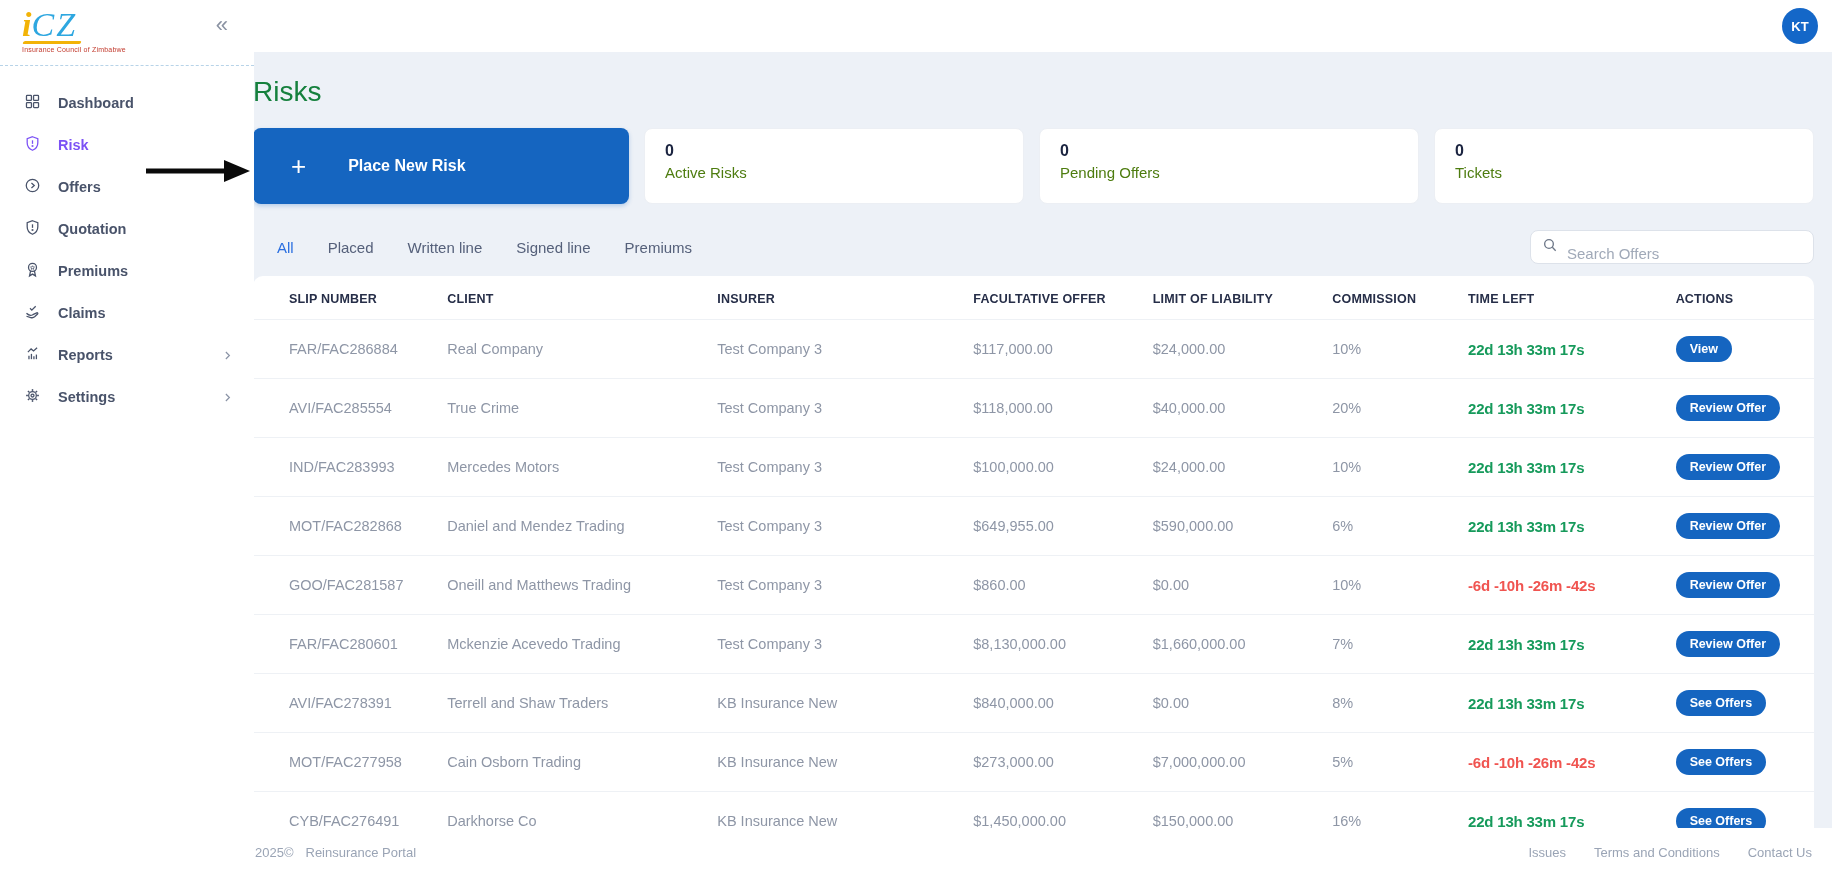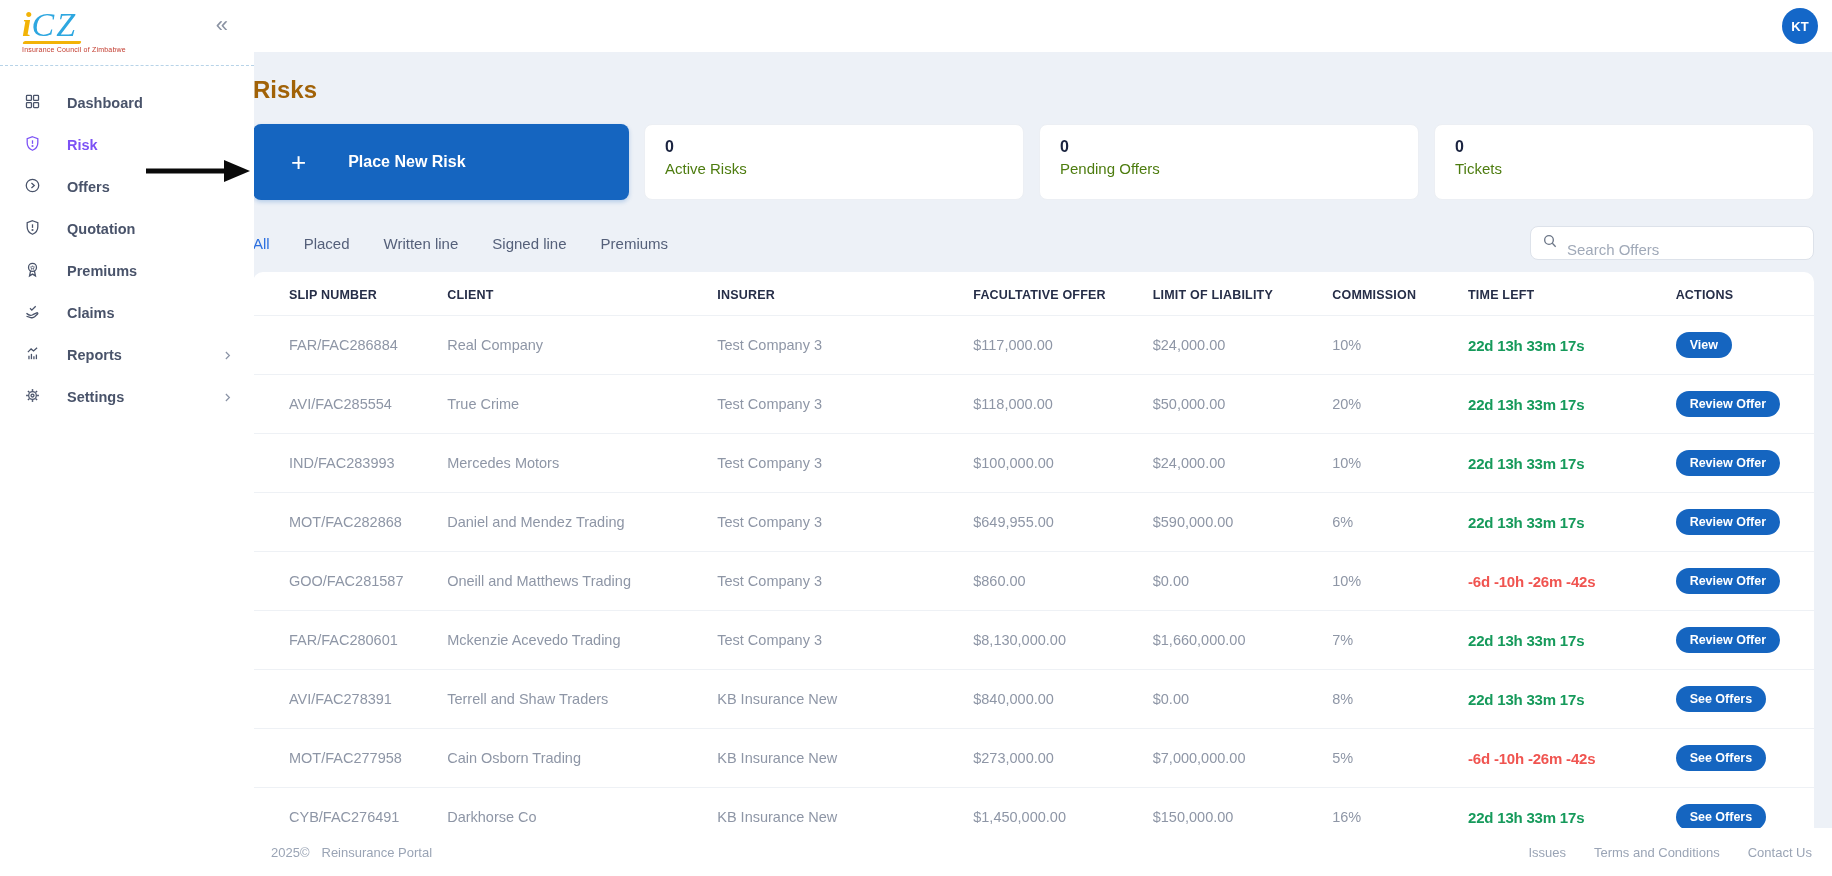--- a/index.html
+++ b/index.html
@@ -11,47 +11,47 @@
   .sidebar { position:absolute; left:0; top:0; bottom:0; width:254px; background:#fff; z-index:5; }
   .sidebar-head { position:relative; height:66px; border-bottom:1px dashed #b7d3e8; }
   .logo { position:absolute; left:22px; top:8px; }
   .logo-text { position:relative; line-height:1; }
   .logo-i  { font-family:"Liberation Serif", serif; font-style:italic; font-weight:bold; font-size:34px; color:#f2b307; }
   .logo-cz { font-family:"Liberation Serif", serif; font-style:italic; font-size:34px; color:#2ea7e0; letter-spacing:2px; }
   .logo-swoosh { position:absolute; left:1px; bottom:-2px; width:58px; height:3px; background:#f2b307; border-radius:2px; transform:skewX(-25deg); }
   .logo-caption { margin-top:4px; font-size:7px; color:#c23b2e; letter-spacing:0.2px; white-space:nowrap; }
   .collapse-btn { position:absolute; right:26px; top:14px; border:none; background:none; font-size:22px; color:#8b93a3; cursor:pointer; line-height:1; }
   .nav { margin-top:16px; }
-  .nav-item { position:relative; display:flex; align-items:center; gap:26px; padding:11px 20px 11px 24px;
+  .nav-item { position:relative; display:flex; align-items:center; gap:17px; padding:11px 20px 11px 24px;
               font-size:14.5px; font-weight:600; color:#49536a; cursor:pointer; }
   .nav-item svg { flex:0 0 auto; }
   .nav-item.active { color:#7c52f5; }
   .nav-chevron { position:absolute; right:20px; color:#8a93a5; display:flex; }
 
   
   .main { position:absolute; left:235px; right:0; top:0; bottom:0; }
   .topbar { position:relative; height:52px; background:#fff; }
   .avatar { position:absolute; right:14px; top:8px; width:36px; height:36px; border-radius:50%;
             background:#1467c8; color:#fff; display:flex; align-items:center; justify-content:center;
             font-size:13px; font-weight:bold; cursor:pointer; }
   .content { position:absolute; top:52px; left:0; right:0; bottom:0; background:#edf1f7;
              border-top-left-radius:10px; padding:24px 18px 0; }
-  .page-title { font-size:24px; font-weight:bold; color:#a16207; }
+  .page-title { font-size:28px; font-weight:normal; color:#15803d; }
 
   .cards-row { display:flex; gap:15px; margin-top:20px; }
   .place-btn { flex:1; height:76px; background:#1565c0; border:none; border-radius:8px; color:#fff;
                display:flex; align-items:center; gap:42px; padding-left:38px; cursor:pointer;
                font-family:inherit; font-size:16px; font-weight:bold; box-shadow:0 2px 4px rgba(21,101,192,.25); }
   .plus-icon { font-size:26px; font-weight:normal; line-height:1; }
   .stat-card { flex:1; background:#fff; border:1px solid #eceff4; border-radius:8px; padding:13px 20px; }
   .stat-value { font-size:16px; font-weight:bold; color:#1b2440; }
   .stat-label { font-size:15px; color:#4d7c0f; margin-top:4px; }
 
   .toolbar { display:flex; align-items:center; margin-top:26px; }
-  .tabs { display:flex; gap:34px; }
+  .tabs { display:flex; gap:34px; margin-left:24px; }
   .tab { font-size:15px; color:#55607a; cursor:pointer; background:none; border:none; font-family:inherit; }
   .tab.active { color:#2b6fe0; }
   .search-box { margin-left:auto; width:284px; height:34px; background:#fff; border:1px solid #dde2ea;
                 border-radius:8px; display:flex; align-items:center; gap:9px; padding:0 11px; }
   .search-box input { flex:1; border:none; outline:none; background:transparent; font-family:inherit;
                       font-size:15px; color:#333;margin-top:13px; }
   .search-box input::placeholder { color:#a0a9b8; }
 
   .table-card { margin-top:12px; background:#fff; border-radius:10px; overflow:hidden; }
   table { width:100%; border-collapse:collapse; table-layout:fixed; }
@@ -59,21 +59,21 @@
        padding:16px 10px 13px; white-space:nowrap; }
   th:first-child, td:first-child { padding-left:36px; }
   td { padding:16px 10px; font-size:14.5px; color:#8e96a6; white-space:nowrap; }
   tbody tr td { border-top:1px solid #eef1f5; }
   .time { font-weight:bold; font-size:15px; letter-spacing:-0.2px; }
   .time.pos { color:#169a5b; }
   .time.neg { color:#f05450; }
   .pill { background:#1565c0; color:#fff; border:none; border-radius:14px; padding:6px 14px;
           font-family:inherit; font-size:12.5px; font-weight:bold; cursor:pointer; white-space:nowrap; }
 
-  .footer { position:absolute; left:16px; right:0; bottom:0; height:48px; background:#fff;
+  .footer { position:absolute; left:0; right:0; bottom:0; height:48px; background:#fff;
             display:flex; align-items:center; padding:0 20px; font-size:13px; color:#9aa4b5; }
   .footer-left { display:flex; gap:12px; }
   .footer-links { margin-left:auto; display:flex; gap:28px; }
   .footer-link { color:#9aa4b5; cursor:pointer; }
 
   .annotation-arrow { position:absolute; left:146px; top:157px; width:104px; height:28px; z-index:10; }
 </style>
 </head>
 <body>
 
@@ -256,21 +256,21 @@
               <td>$24,000.00</td>
               <td>10%</td>
               <td><span class="time pos">22d 13h 33m 17s</span></td>
               <td><button class="pill">View</button></td>
             </tr>
             <tr>
               <td>AVI/FAC285554</td>
               <td>True Crime</td>
               <td>Test Company 3</td>
               <td>$118,000.00</td>
-              <td>$50,000.00</td>
+              <td>$40,000.00</td>
               <td>20%</td>
               <td><span class="time pos">22d 13h 33m 17s</span></td>
               <td><button class="pill">Review Offer</button></td>
             </tr>
             <tr>
               <td>IND/FAC283993</td>
               <td>Mercedes Motors</td>
               <td>Test Company 3</td>
               <td>$100,000.00</td>
               <td>$24,000.00</td>

